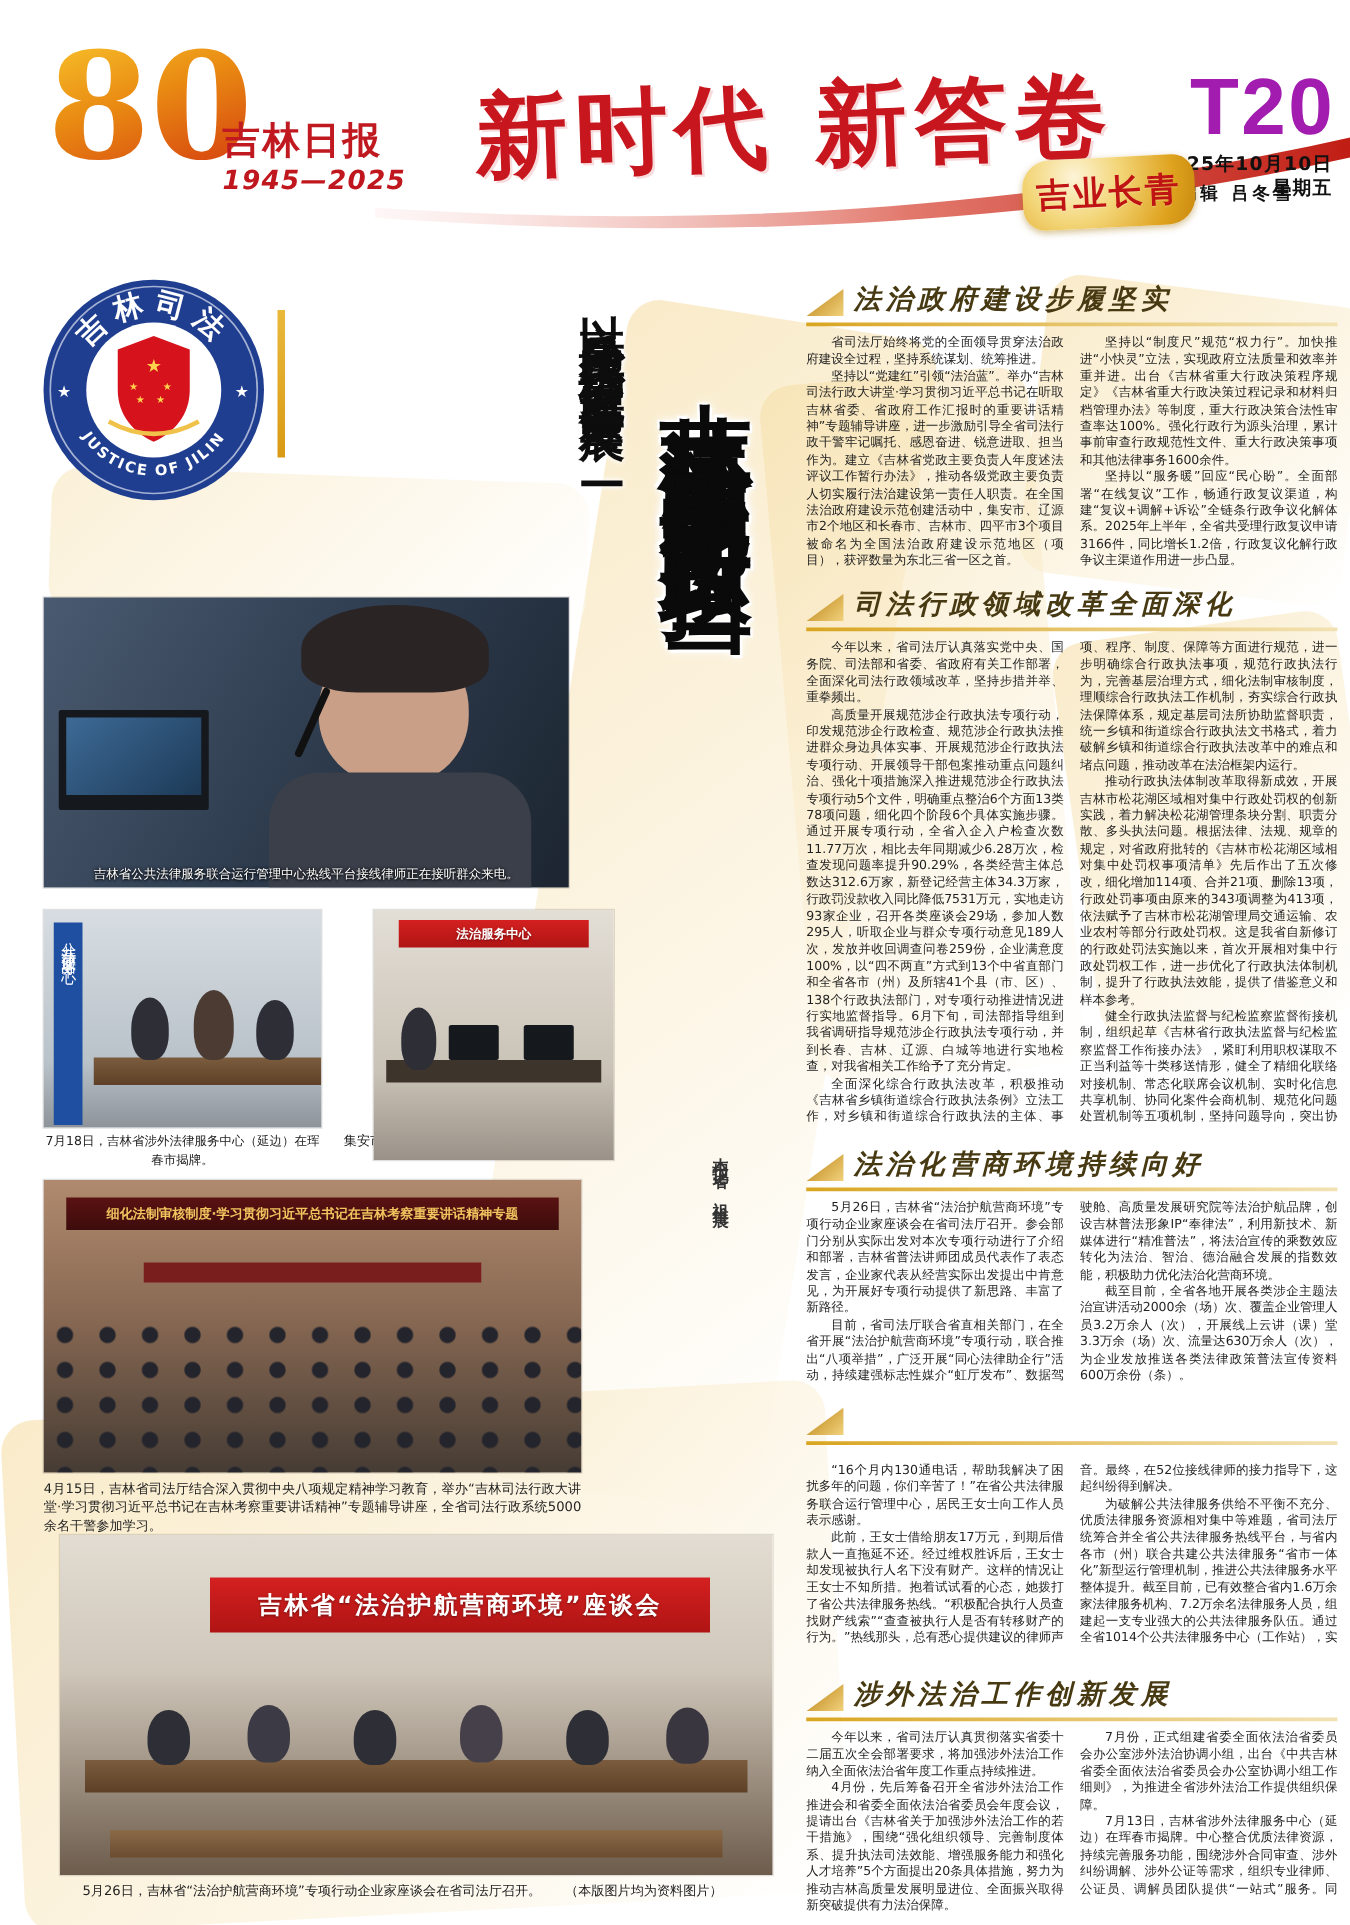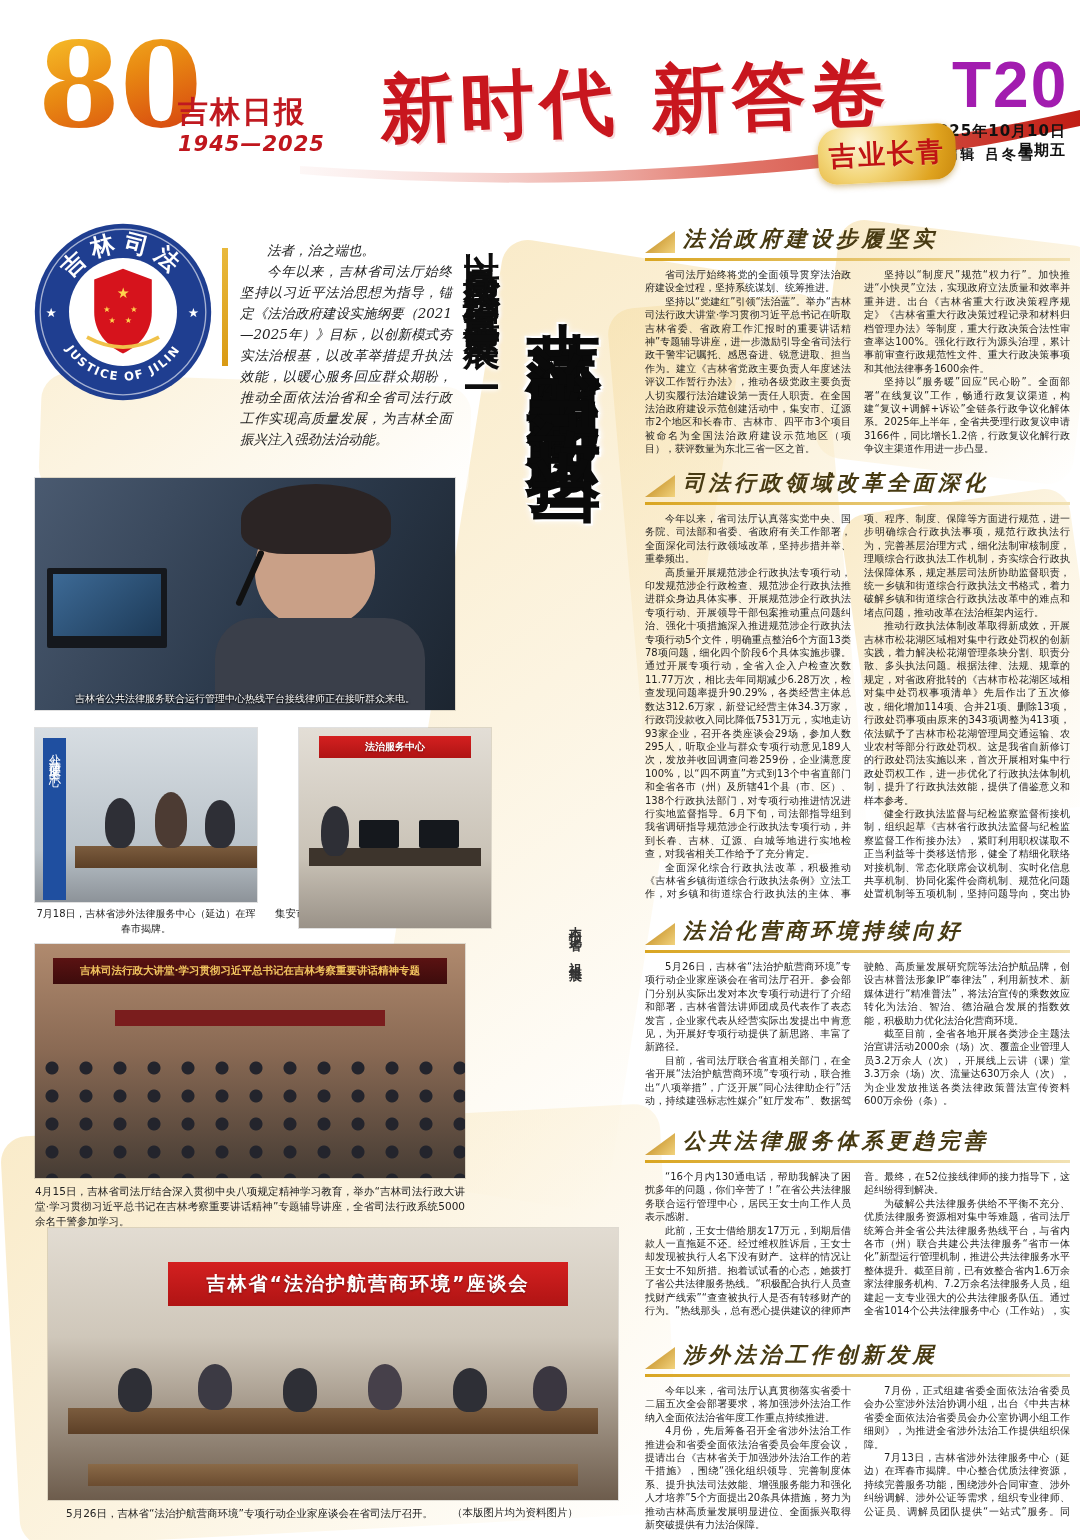--- a/index.html
+++ b/index.html
@@ -132,24 +132,20 @@
     <path d="M100 52 L132 64 L132 100 C132 122 118 138 100 146 C82 138 68 122 68 100 L68 64 Z" fill="#d6131c"></path>
     <text x="93" y="84" font-size="16" fill="#ffd34d">★</text>
     <text x="78" y="100" font-size="9" fill="#ffd34d">★</text>
     <text x="108" y="100" font-size="9" fill="#ffd34d">★</text>
     <text x="84" y="112" font-size="9" fill="#ffd34d">★</text>
     <text x="102" y="112" font-size="9" fill="#ffd34d">★</text>
     <path d="M60 128 Q100 150 140 128" stroke="#f0c24a" stroke-width="4" fill="none"></path>
   </svg>
 
   <div class="abs goldbar" style="left:222px;top:248px;height:118px;"></div>
-  <div class="abs intro" style="left:240px;top:240px;width:212px;">
-    <span class="open">法者，治之端也。</span>
-    <span class="body">今年以来，吉林省司法厅始终坚持以习近平法治思想为指导，锚定《法治政府建设实施纲要（2021—2025年）》目标，以创新模式夯实法治根基，以改革举措提升执法效能，以暖心服务回应群众期盼，推动全面依法治省和全省司法行政工作实现高质量发展，为吉林全面振兴注入强劲法治动能。</span>
-  </div>
 
   <div class="abs vtext kicker" style="left:456px;top:222px;height:700px;">以高质量法治护航高质量发展——</div>
   <div class="abs vtext bigtitle" style="left:528px;top:262px;height:1250px;z-index:6;">吉林法治实践中的司法行政担当</div>
   <div class="abs vtext byline" style="left:566px;top:916px;height:200px;z-index:6;">本报记者 祖维晨</div>
 
   <div class="abs photo" style="left:35px;top:478px;width:420px;height:232px;z-index:3;background:linear-gradient(120deg,#4a5a70 0%,#2c3a4c 55%,#1c2530 100%);">
     <div class="monitor" style="left:12px;top:90px;width:120px;height:80px;"></div>
     <div class="screen" style="left:18px;top:96px;width:108px;height:62px;"></div>
     <div class="abs" style="left:220px;top:30px;width:120px;height:120px;background:#c9a087;border-radius:50% 50% 46% 46%;"></div>
     <div class="abs" style="left:206px;top:6px;width:150px;height:70px;background:#2b2424;border-radius:50% 50% 30% 30%;"></div>
@@ -170,21 +166,21 @@
   <div class="abs photo" style="left:263px;top:728px;width:192px;height:200px;z-index:3;background:linear-gradient(#e3ded6,#c9c2b6 65%,#9a9288);margin-left:36px;">
     <div class="bannerRed" style="left:20px;top:8px;width:152px;height:22px;font-size:10px;">法治服务中心</div>
     <div class="deskrow" style="left:10px;top:120px;width:172px;height:18px;background:#3d342c;"></div>
     <div class="monitor" style="left:60px;top:92px;width:40px;height:28px;"></div>
     <div class="monitor" style="left:120px;top:92px;width:40px;height:28px;"></div>
     <div class="sil" style="left:22px;top:78px;width:28px;height:50px;"></div>
   </div>
   <div class="abs caption capCenter" style="left:263px;top:906px;width:192px;">集安市成立人参产业法治服务中心。</div>
 
   <div class="abs photo" style="left:35px;top:944px;width:430px;height:234px;z-index:3;background:linear-gradient(#b08a6e 0%,#8a6a54 45%,#463c34 100%);">
-    <div class="bannerDark" style="left:18px;top:14px;width:394px;height:26px;font-size:10.5px;">吉林司法行政大讲堂·学习贯彻习近平总书记在吉林考察重要讲话精神专题</div>
+    <div class="bannerDark" style="left:18px;top:14px;width:394px;height:26px;font-size:10.5px;">细化法制审核制度·学习贯彻习近平总书记在吉林考察重要讲话精神专题</div>
     <div class="deskrow" style="left:80px;top:66px;width:270px;height:16px;background:#7a1d1d;"></div>
     <div class="heads abs" style="left:0;top:110px;width:430px;height:124px;"></div>
   </div>
   <div class="abs caption" style="left:35px;top:1184px;width:430px;">4月15日，吉林省司法厅结合深入贯彻中央八项规定精神学习教育，举办“吉林司法行政大讲堂·学习贯彻习近平总书记在吉林考察重要讲话精神”专题辅导讲座，全省司法行政系统5000余名干警参加学习。</div>
 
   <div class="abs photo" style="left:48px;top:1228px;width:570px;height:272px;z-index:3;background:linear-gradient(#e2dcd2 0%,#cfc7ba 40%,#6d5c4c 100%);">
     <div class="bannerRed" style="left:120px;top:34px;width:400px;height:44px;font-size:19px;letter-spacing:2px;">吉林省“法治护航营商环境”座谈会</div>
     <div class="deskrow" style="left:20px;top:180px;width:530px;height:26px;"></div>
     <div class="deskrow" style="left:40px;top:236px;width:490px;height:22px;background:linear-gradient(#8a6a48,#6b4c30);"></div>
     <div class="sil" style="left:70px;top:140px;width:34px;height:44px;"></div>
@@ -232,21 +228,20 @@
   </div>
   <div class="abs secBody" style="left:645px;top:960px;width:425px;height:162px;z-index:2;">
       <p class="para">5月26日，吉林省“法治护航营商环境”专项行动企业家座谈会在省司法厅召开。参会部门分别从实际出发对本次专项行动进行了介绍和部署，吉林省普法讲师团成员代表作了表态发言，企业家代表从经营实际出发提出中肯意见，为开展好专项行动提供了新思路、丰富了新路径。</p>
       <p class="para">目前，省司法厅联合省直相关部门，在全省开展“法治护航营商环境”专项行动，联合推出“八项举措”，广泛开展“同心法律助企行”活动，持续建强标志性媒介“虹厅发布”、数据驾驶舱、高质量发展研究院等法治护航品牌，创设吉林普法形象IP“奉律法”，利用新技术、新媒体进行“精准普法”，将法治宣传的乘数效应转化为法治、智治、德治融合发展的指数效能，积极助力优化法治化营商环境。</p>
       <p class="para">截至目前，全省各地开展各类涉企主题法治宣讲活动2000余（场）次、覆盖企业管理人员3.2万余人（次），开展线上云讲（课）堂3.3万余（场）次、流量达630万余人（次），为企业发放推送各类法律政策普法宣传资料600万余份（条）。</p>
     </div>
 
   <div class="abs" style="left:645px;top:1126px;width:425px;z-index:2;">
     <div class="secHead">
       <div class="secIcon"></div>
-      <div class="secTitle">公共法律服务体系更趋完善</div>
     </div>
   </div>
   <div class="abs secBody" style="left:645px;top:1170px;width:425px;height:166px;z-index:2;">
       <p class="para">“16个月内130通电话，帮助我解决了困扰多年的问题，你们辛苦了！”在省公共法律服务联合运行管理中心，居民王女士向工作人员表示感谢。</p>
       <p class="para">此前，王女士借给朋友17万元，到期后借款人一直拖延不还。经过维权胜诉后，王女士却发现被执行人名下没有财产。这样的情况让王女士不知所措。抱着试试看的心态，她拨打了省公共法律服务热线。“积极配合执行人员查找财产线索”“查查被执行人是否有转移财产的行为。”热线那头，总有悉心提供建议的律师声音。最终，在52位接线律师的接力指导下，这起纠纷得到解决。</p>
       <p class="para">为破解公共法律服务供给不平衡不充分、优质法律服务资源相对集中等难题，省司法厅统筹合并全省公共法律服务热线平台，与省内各市（州）联合共建公共法律服务“省市一体化”新型运行管理机制，推进公共法律服务水平整体提升。截至目前，已有效整合省内1.6万余家法律服务机构、7.2万余名法律服务人员，组建起一支专业强大的公共法律服务队伍。通过全省1014个公共法律服务中心（工作站），实现覆盖省、市、县、乡、村五级的公共法律服务平台。</p>
     </div>
 
   <div class="abs" style="left:645px;top:1340px;width:425px;z-index:2;">
     <div class="secHead">

